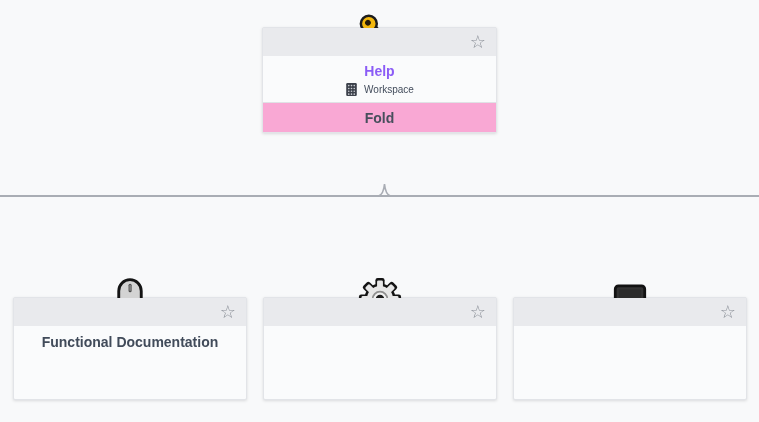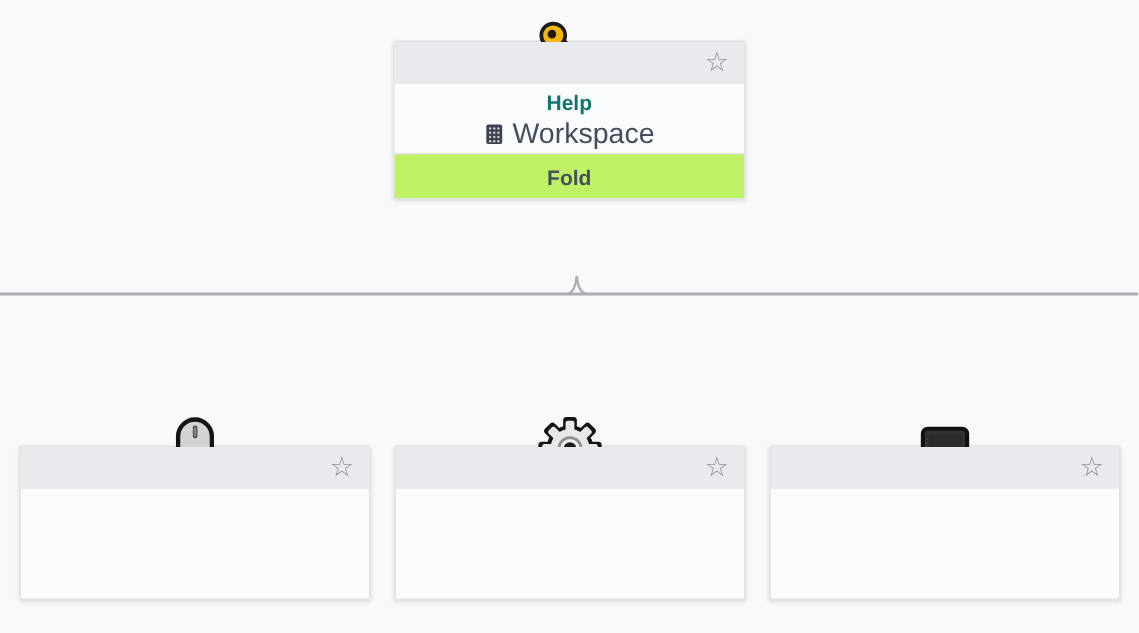--- a/index.html
+++ b/index.html
@@ -50,29 +50,29 @@
   }
   .root-card{ left:262px; top:27px; width:235px; height:106px; }
   .root-body{
     flex:1 1 auto;
     display:flex;flex-direction:column;
     align-items:center;justify-content:center;
     gap:3px;
     padding-top:2px;
   }
   .root-title{
-    font-size:14px;font-weight:700;color:#0f766e;
+    font-size:14px;font-weight:700;color:#8b5cf6;
   }
   .workspace-line{
     display:flex;align-items:center;gap:6px;
-    font-size:19px;color:#434d5c;
+    font-size:10px;color:#434d5c;
   }
   .root-footer{
     flex:0 0 29px;
-    background:#bef264;
+    background:#f9a8d4;
     border-top:1px solid #e0e2e6;
     display:flex;align-items:center;justify-content:center;
     font-size:14px;font-weight:600;color:#474f5c;
   }
   .connector{
     position:absolute;left:0;top:180px;
     width:759px;height:20px;
     pointer-events:none;
   }
   .child-card{ top:297px; width:234px; height:103px; }
@@ -143,20 +143,23 @@
   <div class="card child-card c0">
     <span class="card-icon" style="top:-21px;width:27px;height:44px;">
       <svg width="27" height="44" viewBox="0 0 30 48">
         <rect x="2.5" y="2.5" width="25" height="43" rx="12.5" fill="#d3d3d3" stroke="#141414" stroke-width="3.2"></rect>
         <rect x="13.4" y="7" width="3.4" height="9.5" rx="1.7" fill="#4a4a4a"></rect>
         <rect x="14.3" y="8.2" width="1.6" height="7" rx="0.8" fill="#8a8a8a"></rect>
       </svg>
     </span>
     <div class="card-band">
       <button class="star-btn">☆</button>
+    </div>
+    <div class="child-body">
+      <div class="child-title">Functional Documentation</div>
     </div>
   </div>
 
   <div class="card child-card c1">
     <span class="card-icon" style="top:-21px;width:44px;height:44px;">
       <svg width="44" height="44" viewBox="0 0 48 48">
         <g fill="#141414">
           <rect x="19" y="1" width="10" height="9" rx="2.5"></rect>
           <rect x="19" y="1" width="10" height="9" rx="2.5" transform="rotate(45 24 24)"></rect>
           <rect x="19" y="1" width="10" height="9" rx="2.5" transform="rotate(90 24 24)"></rect>

